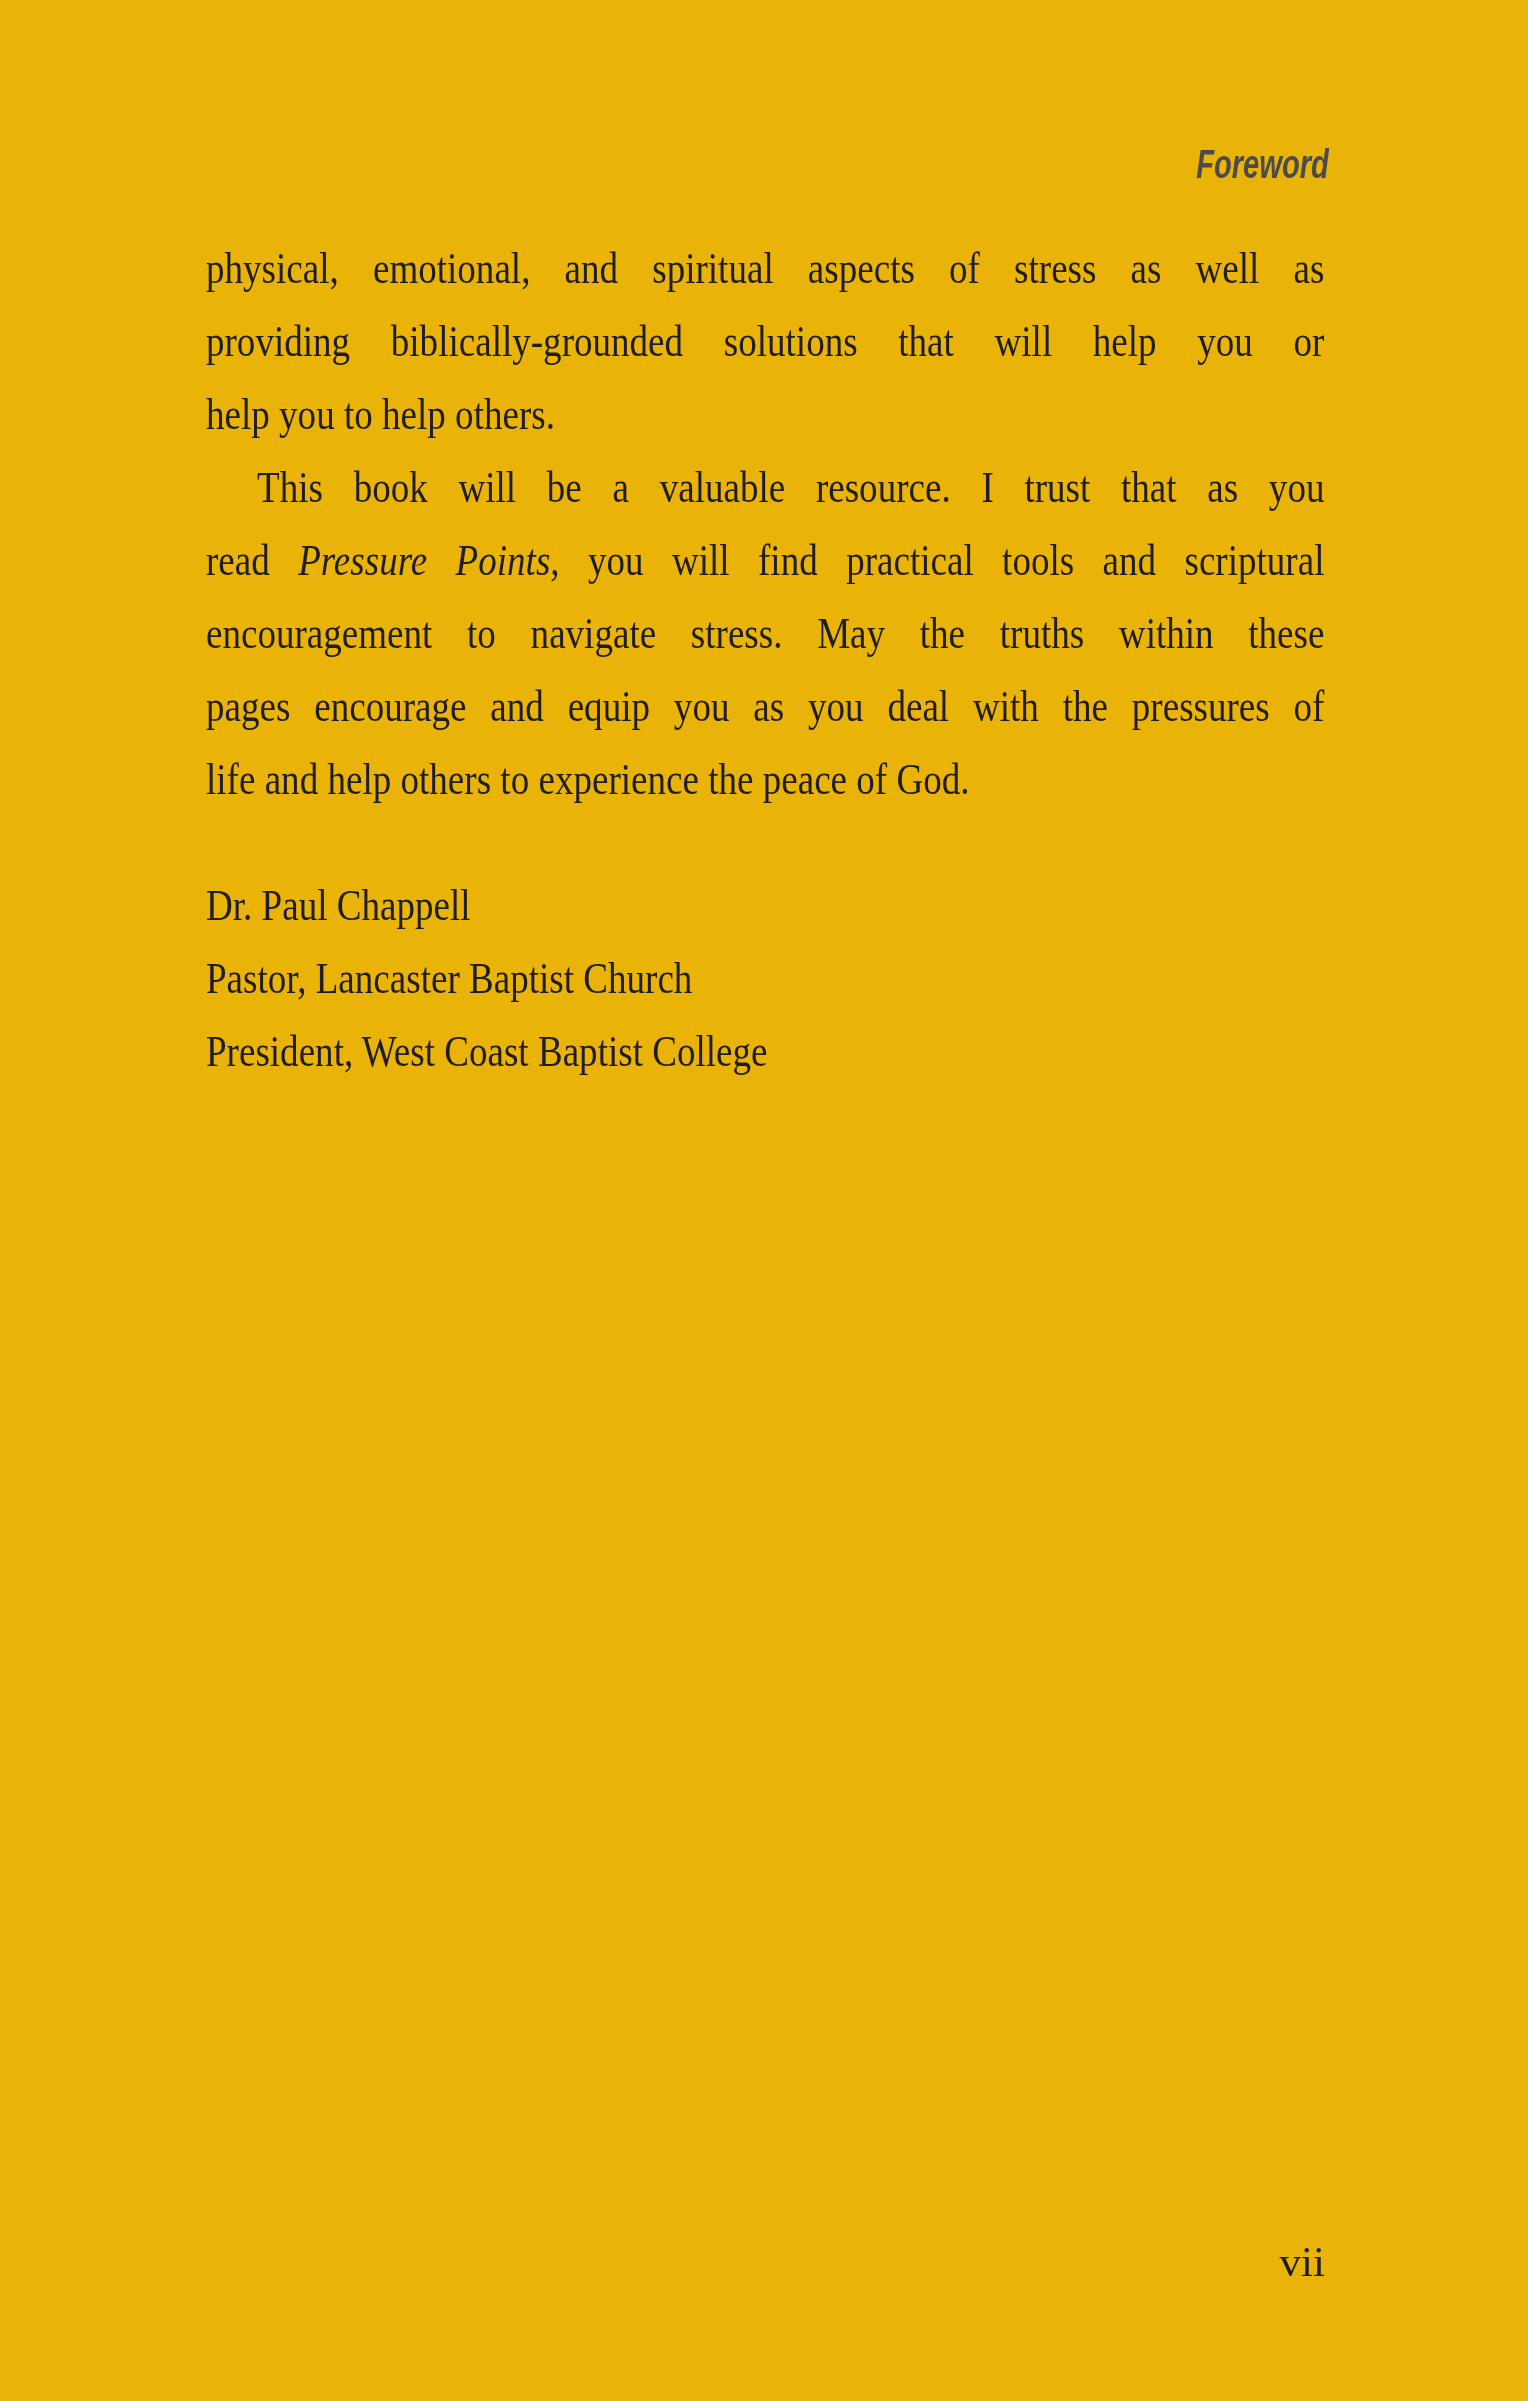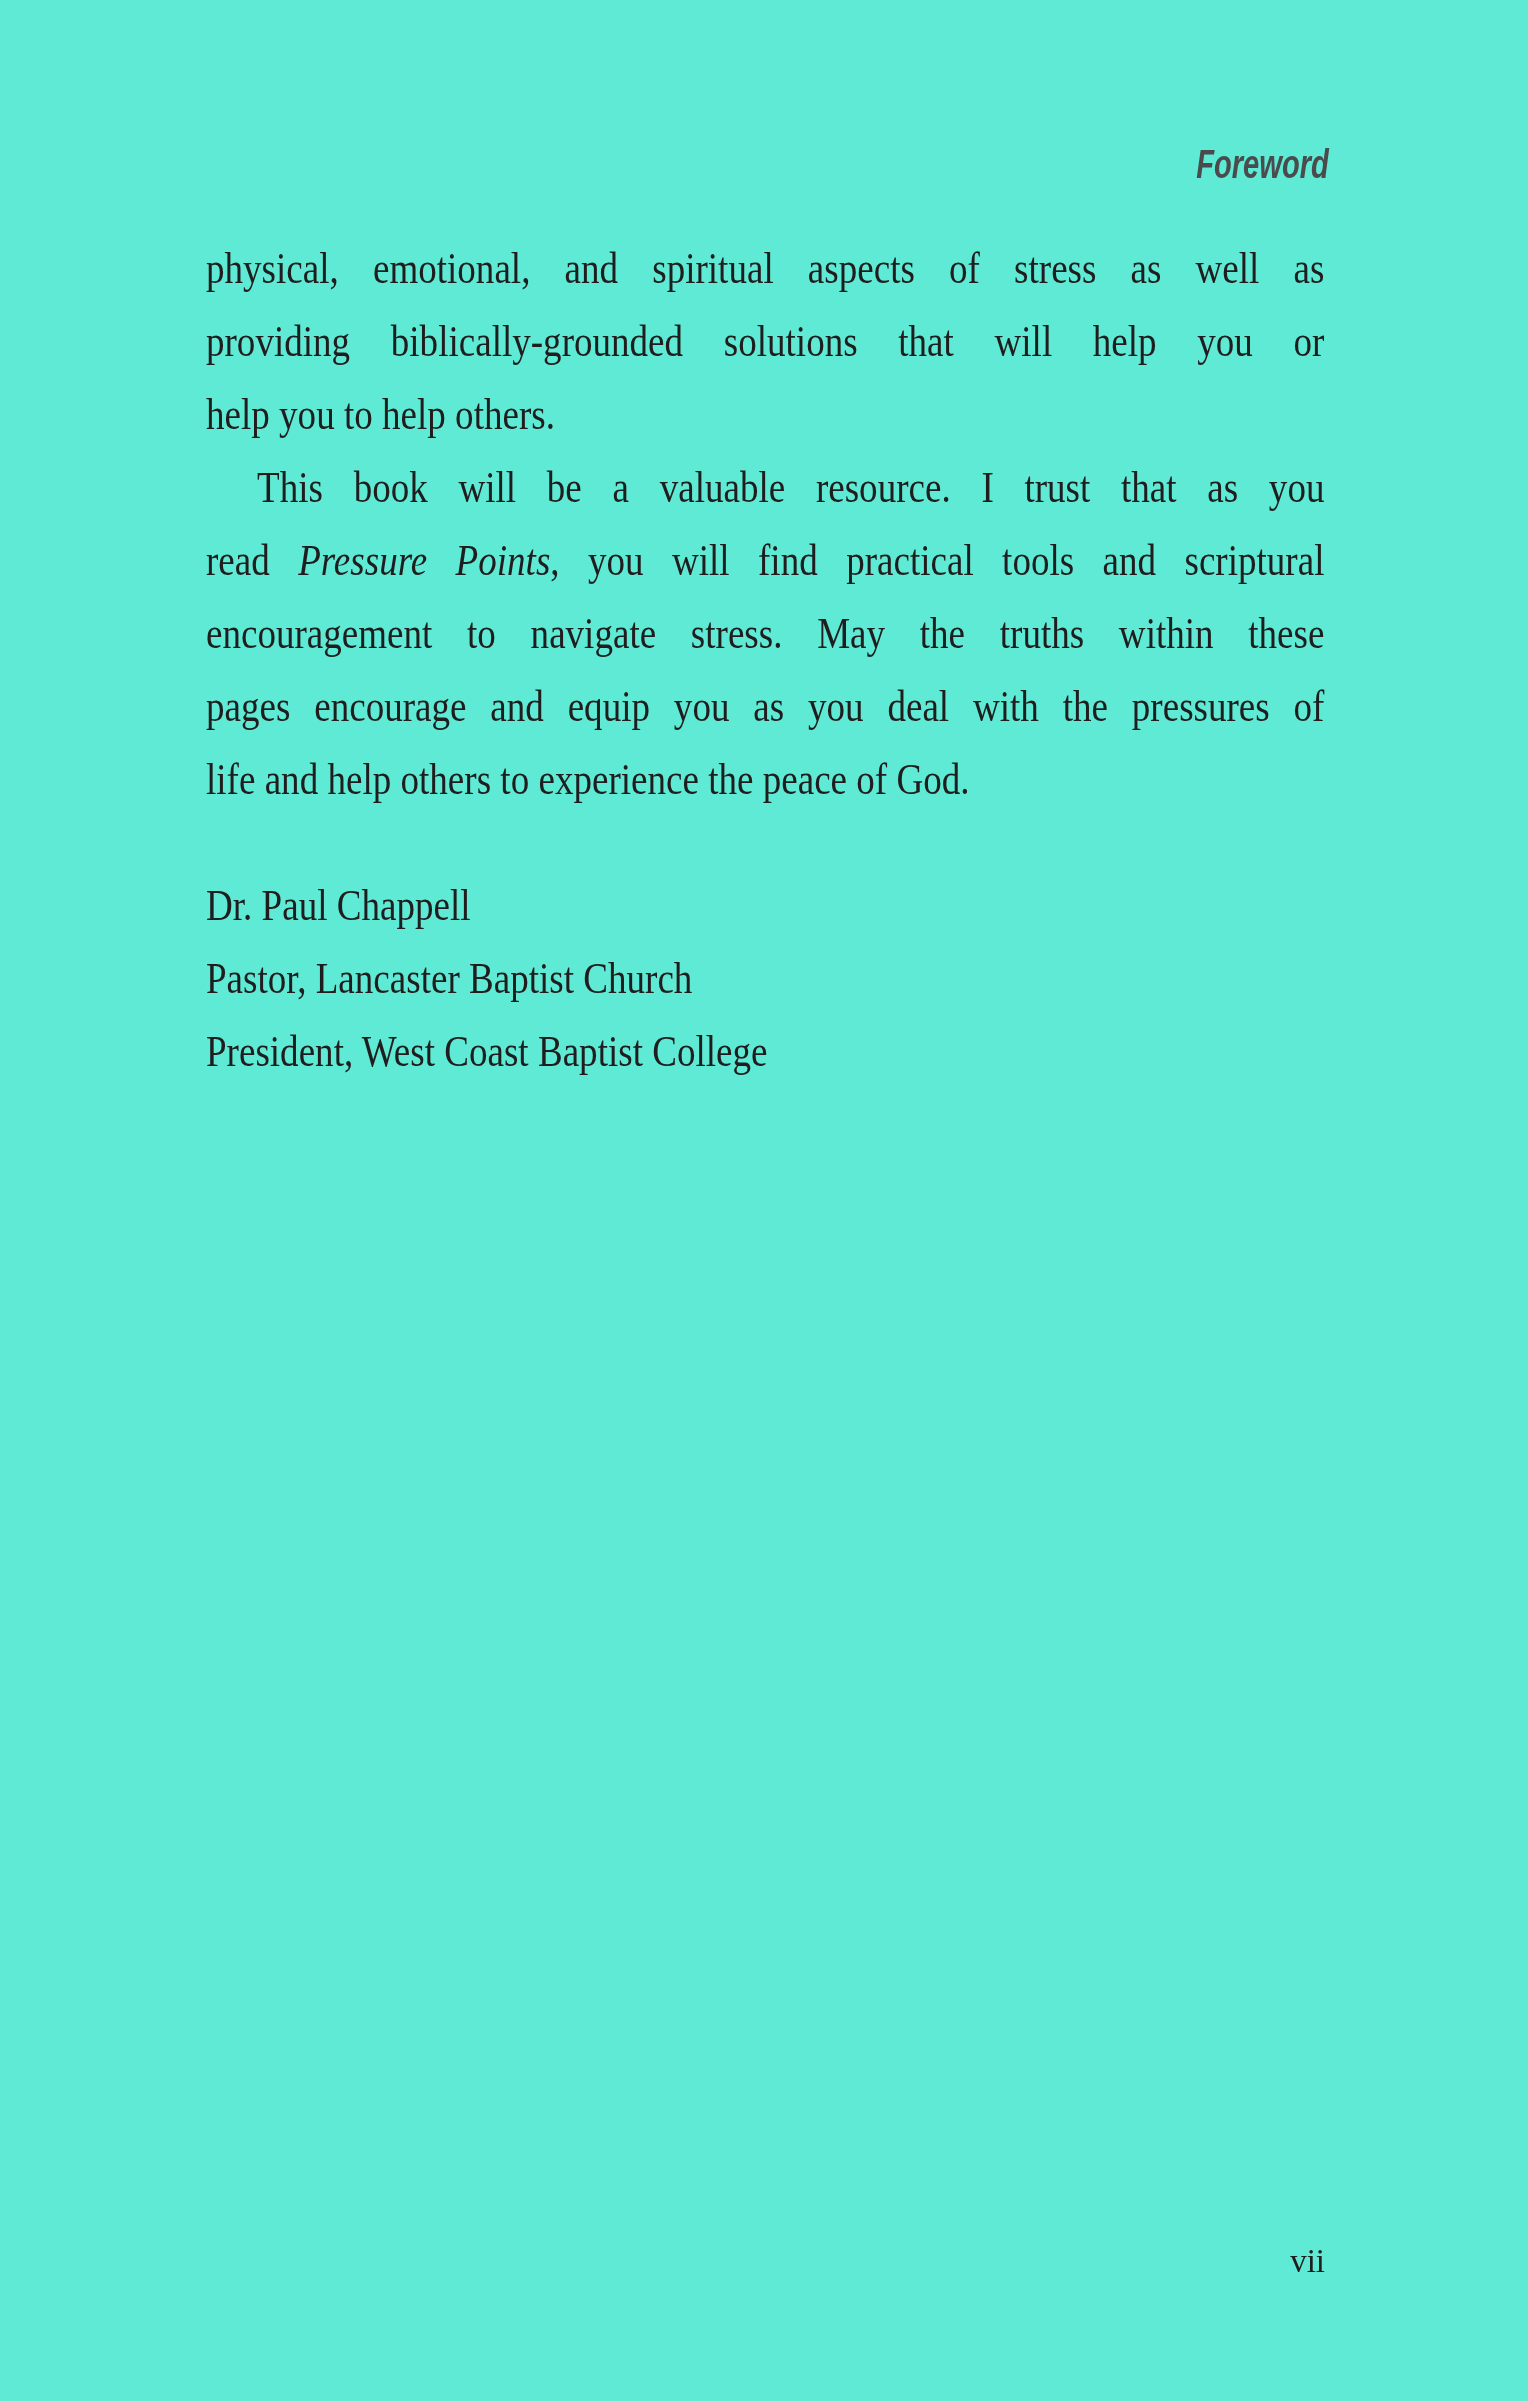--- a/index.html
+++ b/index.html
@@ -4,21 +4,21 @@
 <style>
   html, body {
     margin: 0;
     padding: 0;
     background: #ffffff;
   }
   .page {
     position: relative;
     width: 1528px;
     height: 2401px;
-    background: #5eead4;
+    background: #eab308;
     overflow: hidden;
     font-family: "Liberation Serif", "DejaVu Serif", serif;
     color: #1f1d1e;
   }
   .running-head {
     position: absolute;
     top: 144px;
     right: 199px;
     font-family: "Liberation Sans", "DejaVu Sans", sans-serif;
     font-style: italic;
@@ -60,21 +60,21 @@
     margin-top: 53px;
   }
   .sig-line {
     text-align: left;
     white-space: nowrap;
   }
   .page-number {
     position: absolute;
     top: 2240px;
     right: 203px;
-    font-size: 33px;
+    font-size: 43px;
     line-height: 43px;
     color: #1f1d1e;
   }
 </style>
 </head>
 <body>
 
 <div class="page">
 
   <div class="running-head">Foreword</div>

